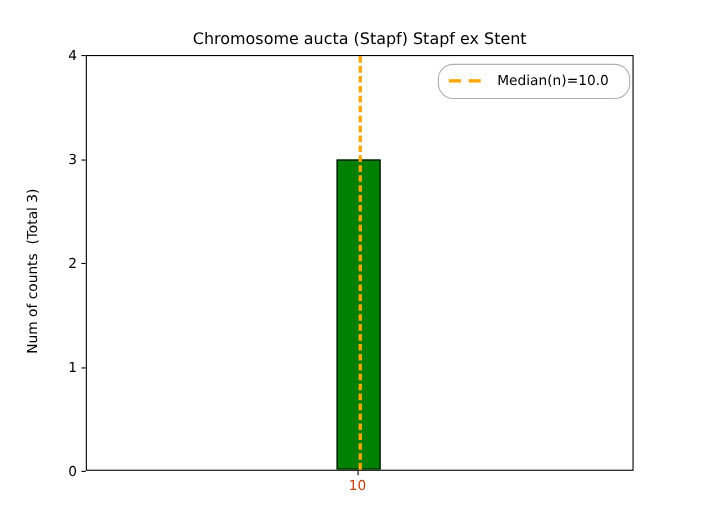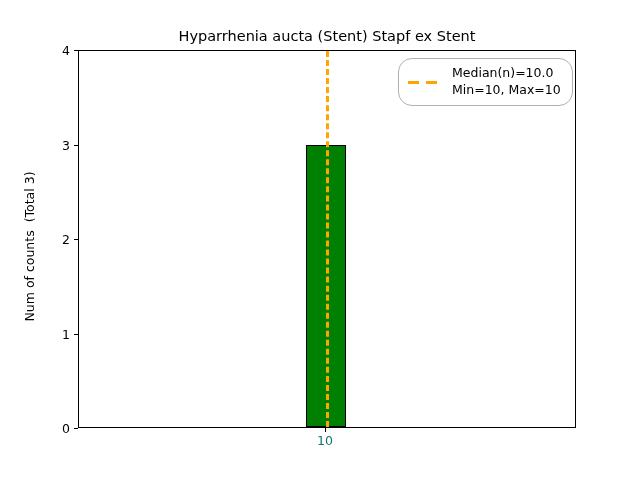--- a/index.html
+++ b/index.html
@@ -102,21 +102,21 @@
     white-space: pre;
   }
 
   
   .xtick-wrap {
     position: absolute;
     top: 433px;
     width: 80px;
     text-align: center;
     font-size: 12.5px;
-    color: #0f766e;
+    color: #c2410c;
   }
   .xtick-mark {
     position: absolute;
     top: 428px;
     width: 1.1px;
     height: 4px;
     background: #000000;
   }
 
   #xlabel {
@@ -169,21 +169,21 @@
     font-size: 12.5px;
     color: #000000;
     white-space: nowrap;
   }
 </style>
 </head>
 <body>
 
 <div id="figure">
 
-  <div id="chart-title">Hyparrhenia aucta (Stent) Stapf ex Stent</div>
+  <div id="chart-title">Chromosome aucta (Stapf) Stapf ex Stent</div>
 
   <div class="ytick-wrap" style="top:50px;">4</div>
   <div class="ytick-wrap" style="top:144.5px;">3</div>
   <div class="ytick-wrap" style="top:239px;">2</div>
   <div class="ytick-wrap" style="top:333.5px;">1</div>
   <div class="ytick-wrap" style="top:428px;">0</div>
 
   <div class="ytick-mark" style="top:50px;"></div>
   <div class="ytick-mark" style="top:144.5px;"></div>
   <div class="ytick-mark" style="top:239px;"></div>
@@ -207,18 +207,17 @@
 
 
   <div id="legend">
     <div class="legend-row">
       <span class="legend-swatch">
         <i class="d1"></i>
           <i class="d2"></i>
       </span>
       <span class="legend-texts">
         <span>Median(n)=10.0</span>
-        <span>Min=10, Max=10</span>
       </span>
     </div>
   </div>
 
 </div>
 
 </body></html>

